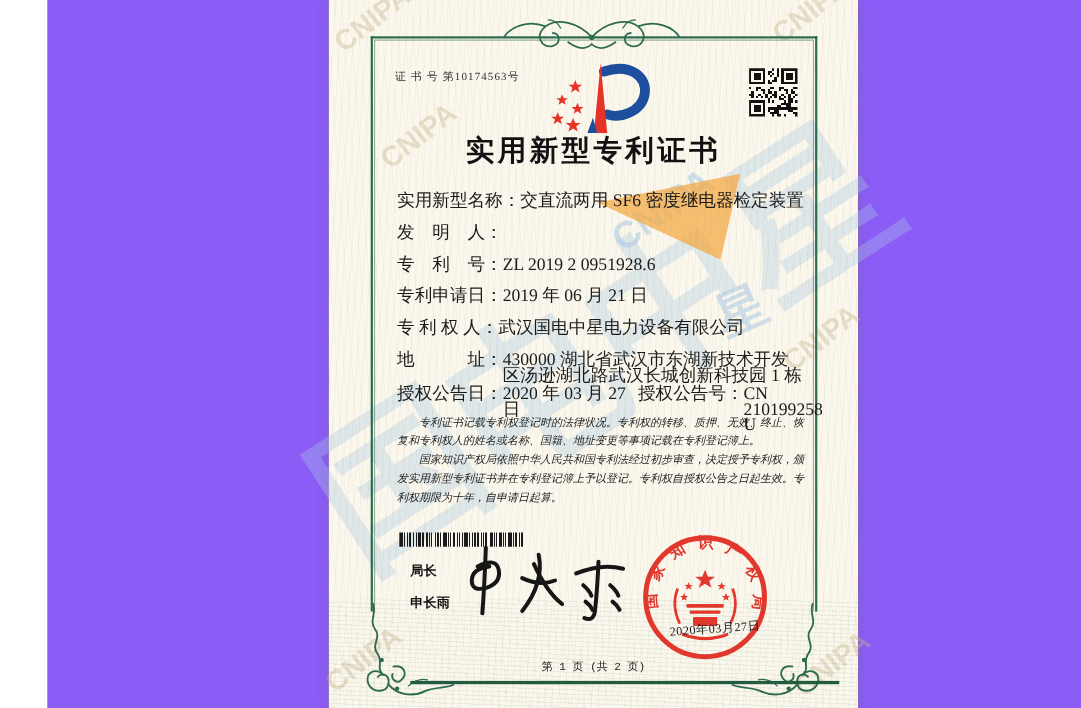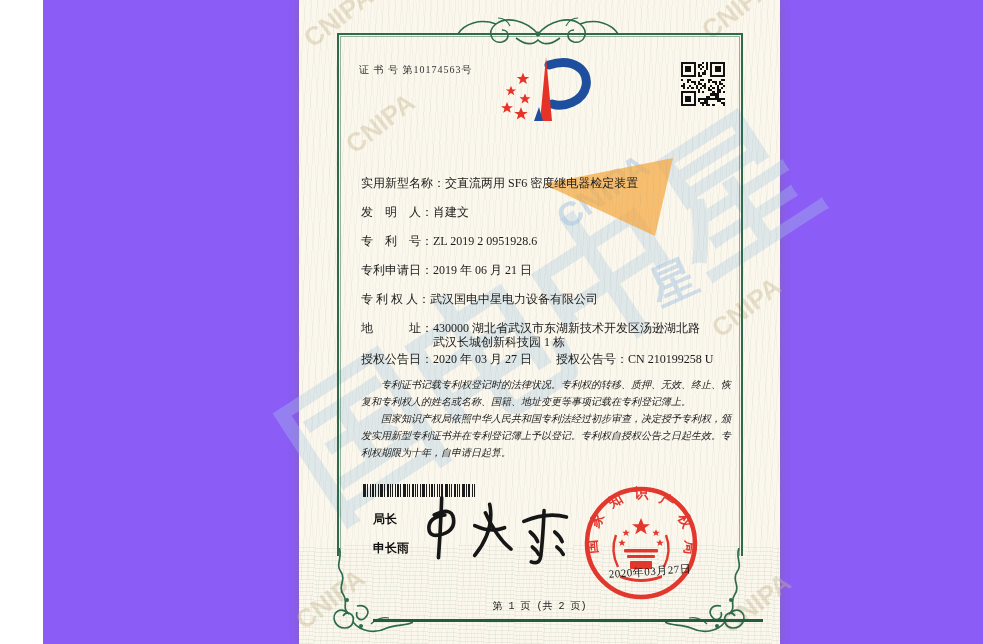--- a/index.html
+++ b/index.html
@@ -30,21 +30,21 @@
          border-right:1px solid rgba(46,107,77,.5);}
   #bottom-bar{position:absolute;left:74px;top:619px;width:390px;height:3px;background:#235b3f;}
   .ornament{position:absolute;pointer-events:none;}
   
   #cert-no{position:absolute;left:60px;top:63px;font-size:10px;letter-spacing:1px;color:#333;}
   #logo{position:absolute;left:200px;top:53px;}
   #qr{position:absolute;left:382px;top:62px;}
   #title{position:absolute;left:0;top:119px;width:481px;text-align:center;
          font-size:26px;font-weight:bold;letter-spacing:3px;color:#111;}
   
-  #fields{position:absolute;left:62px;top:176px;width:370px;font-size:12px;line-height:14px;}
+  #fields{position:absolute;left:62px;top:176px;width:370px;font-size:16px;line-height:14px;}
   .field{display:flex;margin-bottom:15px;}
   .f-label{flex:0 0 64px;white-space:nowrap;}
   .f-value{flex:1;}
   .field.address{margin-bottom:3px;}
   .field.address .f-value{max-width:276px;}
   #grant-row{display:flex;}
   #grant-row .gv1{flex:0 0 123px;}
   #grant-row .gl2{flex:0 0 66px;white-space:nowrap;}
   
   #paragraphs{position:absolute;left:62px;top:376px;width:370px;font-size:10px;line-height:17px;
@@ -243,29 +243,29 @@
         <rect x="1" y="1" width="5" height="5" fill="#fcf7ec"></rect>
         <rect x="2" y="2" width="3" height="3" fill="#111"></rect>
         <rect x="14" y="0" width="7" height="7" fill="#111"></rect>
         <rect x="15" y="1" width="5" height="5" fill="#fcf7ec"></rect>
         <rect x="16" y="2" width="3" height="3" fill="#111"></rect>
         <rect x="0" y="14" width="7" height="7" fill="#111"></rect>
         <rect x="1" y="15" width="5" height="5" fill="#fcf7ec"></rect>
         <rect x="2" y="16" width="3" height="3" fill="#111"></rect>
       </svg>
 
+    <div id="title">实用新型专利证书</div>
 
     <div id="fields">
       <div class="field">
         <span class="f-label">实用新型名称：</span>
         <span class="f-value">交直流两用 SF6 密度继电器检定装置</span>
       </div>
       <div class="field">
         <span class="f-label">发　明　人：</span>
-        <span class="f-value">肖建文</span>
       </div>
       <div class="field">
         <span class="f-label">专　利　号：</span>
         <span class="f-value">ZL 2019 2 0951928.6</span>
       </div>
       <div class="field">
         <span class="f-label">专利申请日：</span>
         <span class="f-value">2019 年 06 月 21 日</span>
       </div>
       <div class="field">

